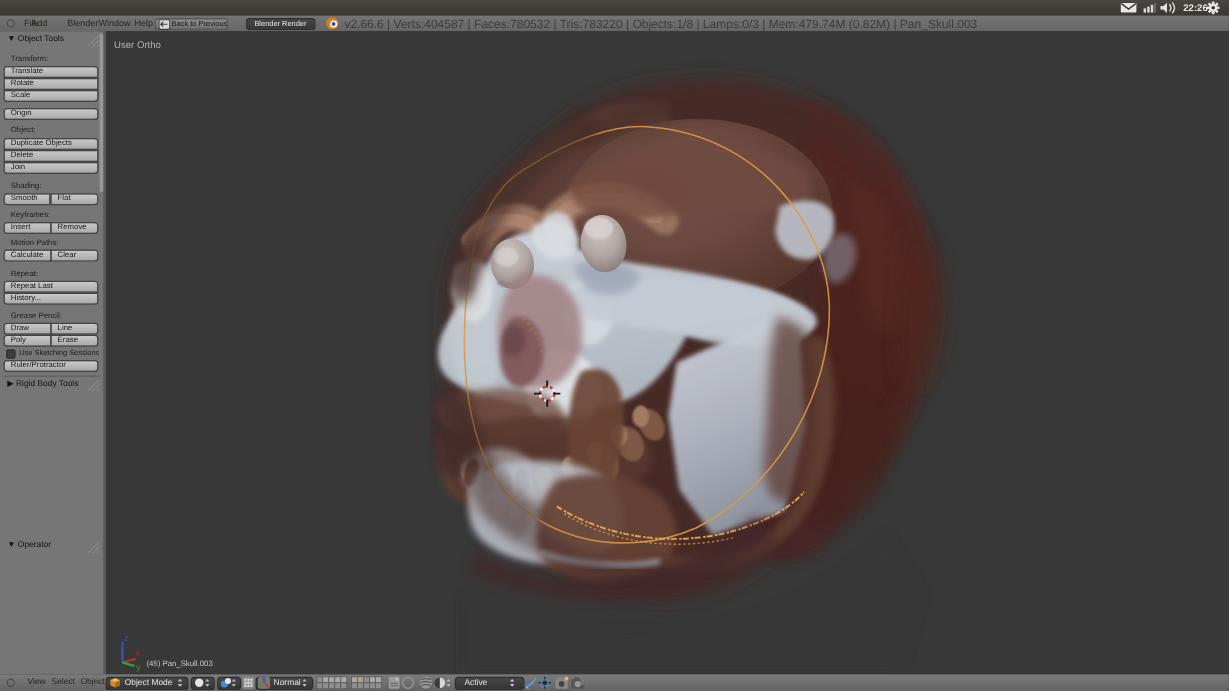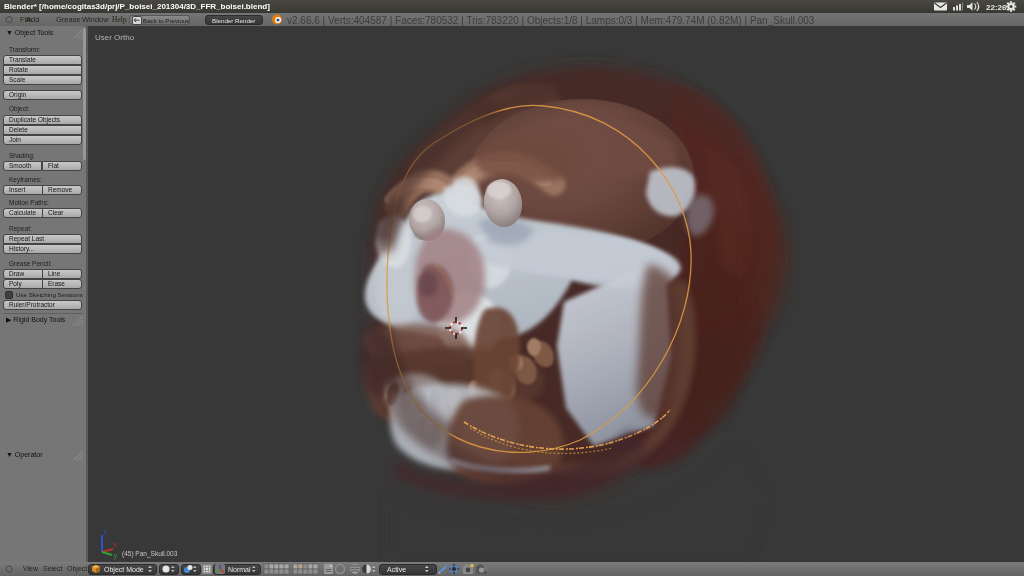--- a/index.html
+++ b/index.html
@@ -24,21 +24,20 @@
 #objname { position:absolute; left:34px; top:524px; color:#c8c8c8; font-size:6.5px; }
 #bottombar { position:absolute; left:0; top:562px; width:1024px; height:14px;
   background:linear-gradient(#7b7b7b,#636363); font-size:7px; color:#26261f; }
 .bitem { position:absolute; top:3px; white-space:nowrap; }
 .dd { position:absolute; background:linear-gradient(#474747,#353535); border:1px solid #2c2c2c;
   border-radius:3px; color:#e6e6e6; white-space:nowrap; overflow:hidden; }
 </style>
 </head>
 <body>
 <div id="titlebar">
-    <span id="titletext">Blender* [/home/cogitas3d/prj/P_boisei_201304/3D_FFR_boisei.blend]</span>
 <svg id="trayicons" width="120" height="13" viewBox="0 0 120 13" style="position:absolute; right:0; top:0;">
   <g transform="translate(30,0)">
         <rect x="0" y="2.5" width="13" height="8" rx="1" fill="#e8e8e4"></rect>
         <path d="M 0.5 3 L 6.5 7.5 L 12.5 3" fill="none" stroke="#3a3936" stroke-width="1.2"></path>
       </g>
   <g fill="#dddddd" transform="translate(49,0)">
         <rect x="0" y="7" width="2" height="3.5"></rect>
         <rect x="3" y="5.5" width="2" height="5"></rect>
         <rect x="6" y="4" width="2" height="6.5"></rect>
         <rect x="9" y="2.5" width="1" height="8" fill="#888880"></rect>
@@ -70,23 +69,23 @@
     <path d="M 257 5.5 l 2 -2.4 l 2 2.4 Z M 257 7.5 l 2 2.4 l 2 -2.4 Z" fill="#b8b8b8"></path>
     <g transform="translate(277,6.5)">
       <circle r="5" fill="#e87d0d"></circle>
       <circle cx="1" cy="0.5" r="3" fill="#fff"></circle>
       <circle cx="1" cy="0.5" r="1.6" fill="#2255aa"></circle>
       <path d="M -5.5 -2.5 L -1 -0.5 L -4 1.5 Z" fill="#e87d0d"></path>
     </g>
   </svg>
   <span class="mitem" style="left:20px;">File</span>
   <span class="mitem" style="left:26px;">Add</span>
-  <span class="mitem" style="left:56px;">Grease</span>
+  <span class="mitem" style="left:56px;">Blender</span>
   <span class="mitem" style="left:82px;">Window</span>
-  <span class="mitem" style="left:112px;font-family:Liberation Serif, serif;">Help</span>
+  <span class="mitem" style="left:112px;">Help</span>
   <span id="backbtn" style="position:absolute; left:129px; top:1.5px; width:61px; height:10.5px;
     background:linear-gradient(#8b8b8b,#6e6e6e); border:1px solid #565656; border-radius:3px; white-space:nowrap; overflow:hidden;
     font-size:6.2px; color:#1a1a1a; line-height:10px; padding-left:13px;">Back to Previous</span>
   <svg width="10" height="9" viewBox="0 0 10 9" style="position:absolute; left:132px; top:3px;">
       <rect x="0.5" y="0.5" width="9" height="8" rx="1.5" fill="#d8d8d8" stroke="#3c3c3c" stroke-width="0.9"></rect>
       <path d="M 4 2.2 l -2 2 l 2 2 M 2.6 4.2 h 5" stroke="#3c3c3c" stroke-width="1" fill="none"></path>
     </svg>
   <span class="dd" style="left:205px; top:1.5px; width:58px; height:10.5px; font-size:6.2px; line-height:10px; padding-left:6px;">Blender Render</span>
   <span id="stats" style="position:absolute; left:287px; top:2px; color:#3c3c3c; font-size:10px;">v2.66.6 | Verts:404587 | Faces:780532 | Tris:783220 | Objects:1/8 | Lamps:0/3 | Mem:479.74M (0.82M) | Pan_Skull.003</span>
 </div>

